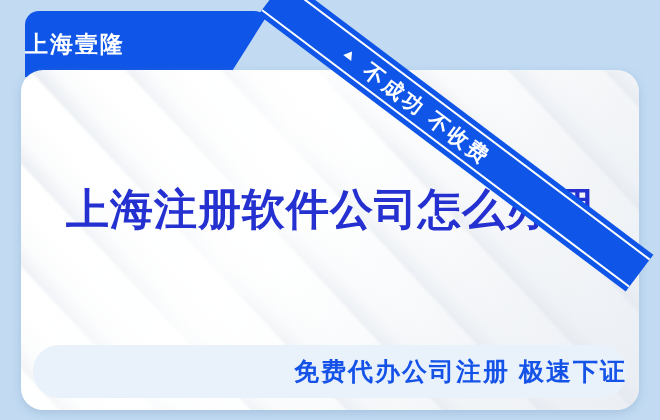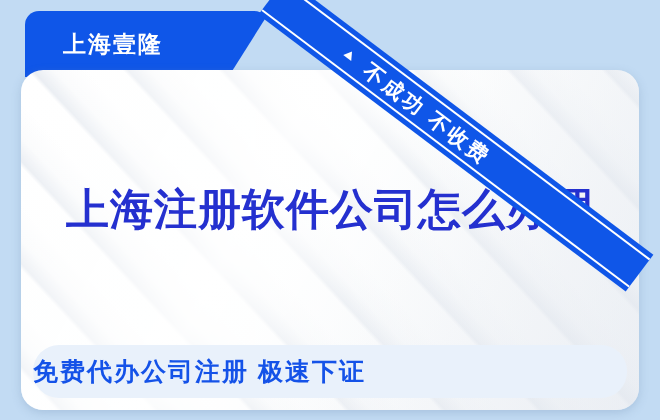--- a/index.html
+++ b/index.html
@@ -29,21 +29,20 @@
     top: 11px;
     width: 245px;
     height: 66px;
     background: #0f56e8;
     border-radius: 14px 16px 0 0;
     
     clip-path: polygon(0 0, 100% 0, 83% 100%, 0 100%);
     display: flex;
     align-items: center;
     box-sizing: border-box;
-    padding-left: 38px;
   }
   #brand-tab .tab-label {
     color: #ffffff;
     font-size: 23px;
     font-weight: 700;
     letter-spacing: 2px;
     line-height: 1;
     white-space: nowrap;
   }
 
@@ -100,21 +99,21 @@
   #footer-pill {
     position: absolute;
     left: 12px;
     top: 275px;
     width: 594px;
     height: 53px;
     border-radius: 26px;
     background: #e9f1fb;
     display: flex;
     align-items: center;
-    justify-content: flex-start;
+    justify-content: flex-end;
   }
   #footer-pill .pill-label {
     color: #1452e8;
     font-size: 25px;
     font-weight: 700;
     letter-spacing: 2px;
     line-height: 1;
     white-space: nowrap;
   }
 

